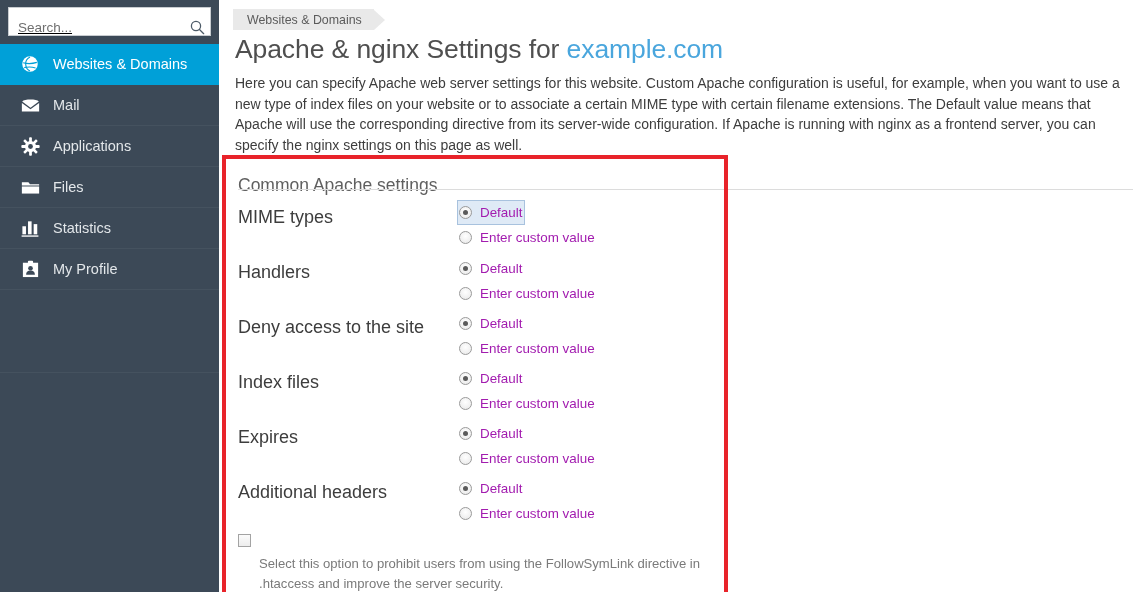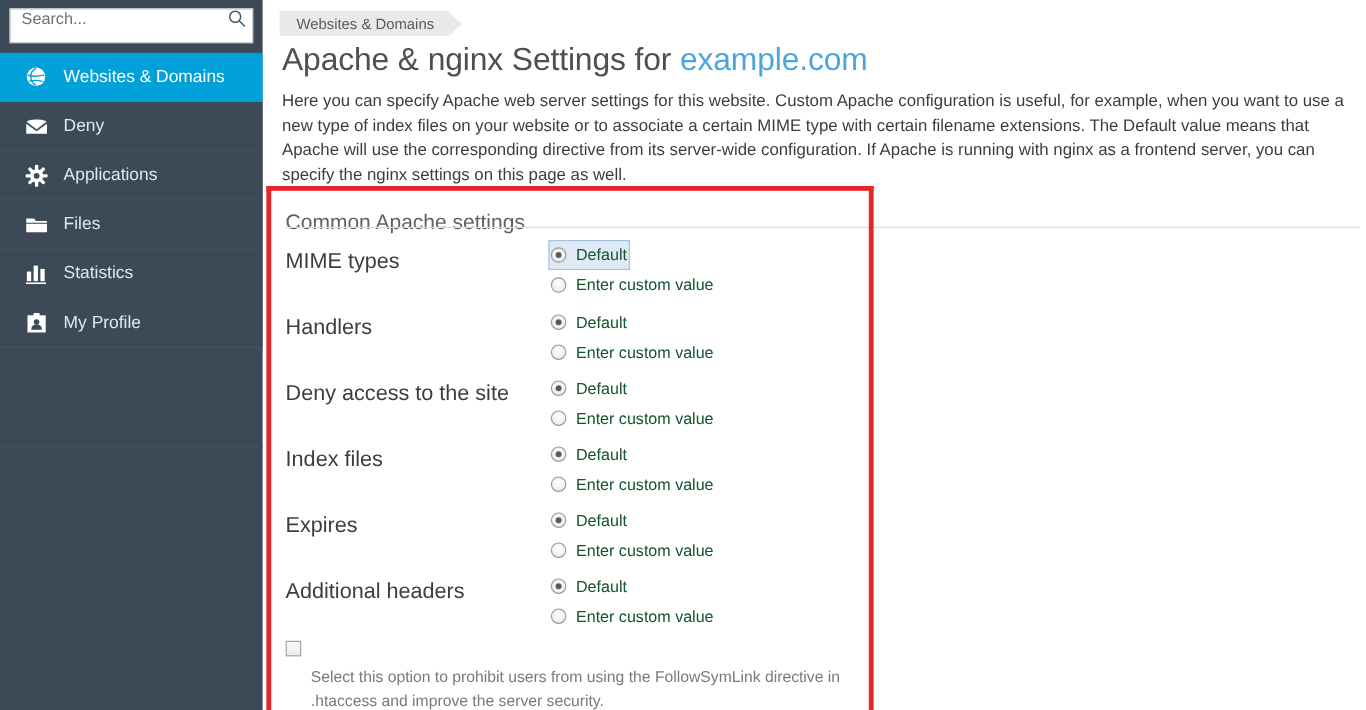--- a/index.html
+++ b/index.html
@@ -28,21 +28,22 @@
     background: #3c4957;
   }
 
   .search-wrap {
     position: absolute;
     left: 8px; top: 7px;
     width: 203px; height: 29px;
     background: #ffffff;
     border: 1px solid #c8ccd0;
     display: flex;
-    align-items: flex-start;
+    align-items: flex-end;
+    text-decoration: underline;
   }
   .search-input {
     border: 0;
     outline: none;
     background: transparent;
     width: 168px;
     margin-left: 9px;
     font-family: "Liberation Sans", sans-serif;
     font-size: 13.5px;
     color: #5a5a5a;
@@ -214,21 +215,21 @@
   .radio.checked::after {
     content: "";
     position: absolute;
     left: 3px; top: 3px;
     width: 5px; height: 5px;
     border-radius: 50%;
     background: #5a5a5a;
   }
   .opt-label {
     font-size: 13.4px;
-    color: #14532d;
+    color: #a21caf;
     white-space: nowrap;
     line-height: 1;
   }
 
   
   .checkblock {
     position: relative;
     margin-top: 3px;
   }
   .check-line {
@@ -308,21 +309,21 @@
         <span class="nav-label">Websites &amp; Domains</span>
       </div>
 
       <div class="nav-item">
         <span class="nav-ico">
           <svg width="19" height="15" viewBox="0 0 22 16">
             <path d="M1 15 L1 5.2 L11 12.4 L21 5.2 L21 15 Z" fill="#ffffff"></path>
             <path d="M1.4 3.4 C3.8 0.4 18.2 0.4 20.6 3.4 L11 10.6 Z" fill="#ffffff"></path>
           </svg>
         </span>
-        <span class="nav-label">Deny</span>
+        <span class="nav-label">Mail</span>
       </div>
 
       <div class="nav-item">
         <span class="nav-ico">
           <svg width="19" height="19" viewBox="0 0 22 22">
             <g fill="#ffffff">
               <rect x="9.4" y="0.4" width="3.2" height="21.2" rx="1"></rect>
               <rect x="9.4" y="0.4" width="3.2" height="21.2" rx="1" transform="rotate(45 11 11)"></rect>
               <rect x="9.4" y="0.4" width="3.2" height="21.2" rx="1" transform="rotate(90 11 11)"></rect>
               <rect x="9.4" y="0.4" width="3.2" height="21.2" rx="1" transform="rotate(135 11 11)"></rect>

